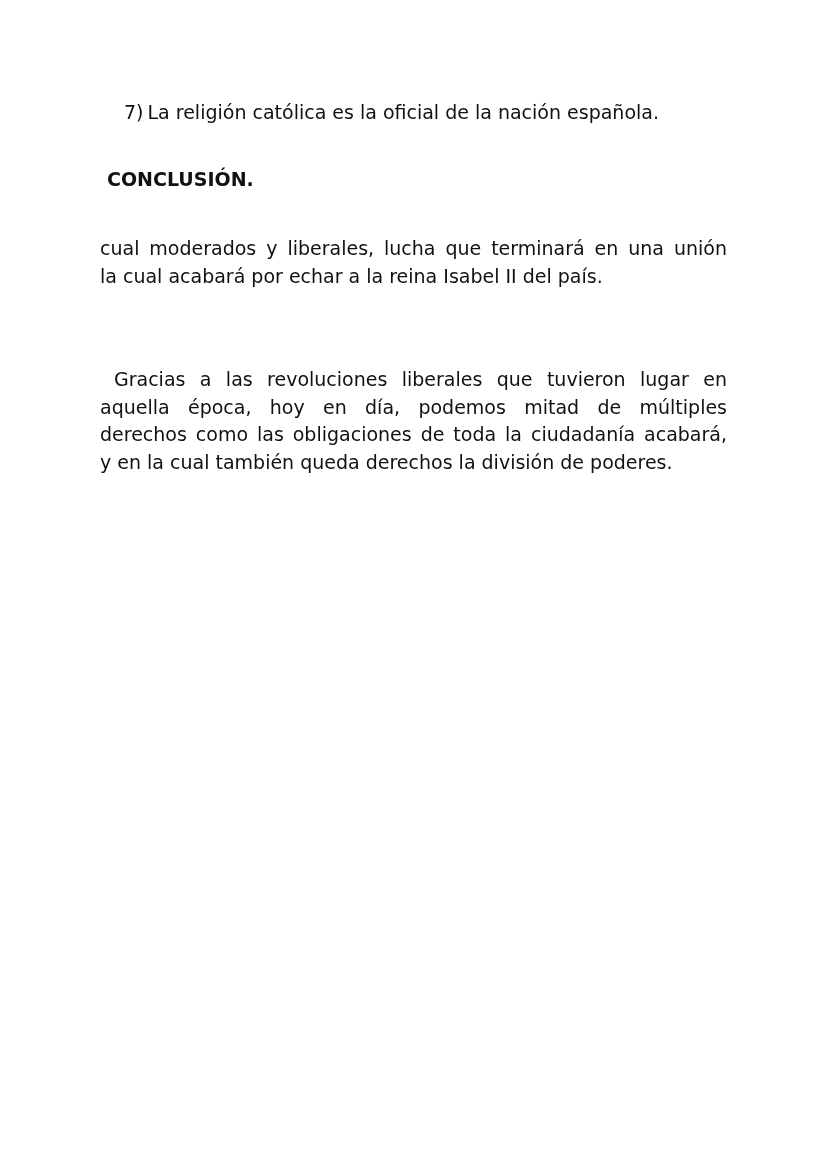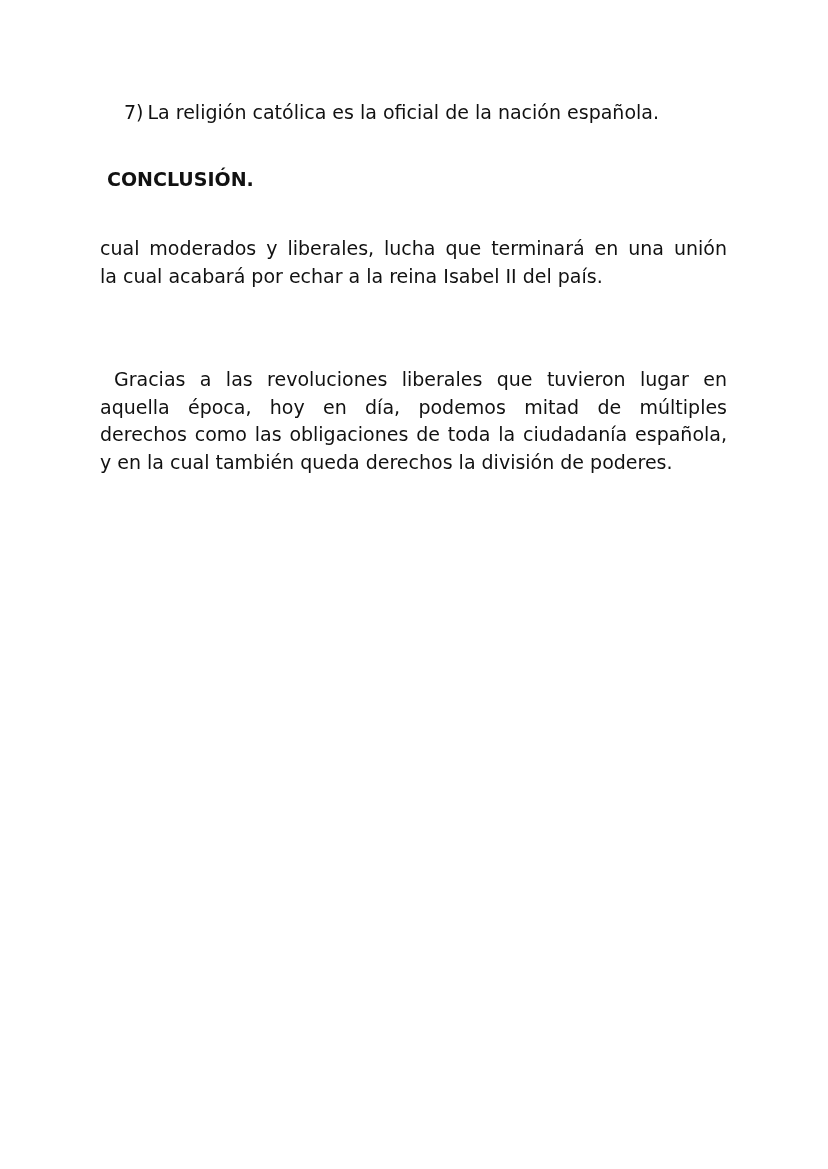--- a/index.html
+++ b/index.html
@@ -29,17 +29,17 @@
   <div class="line heading">CONCLUSIÓN.</div>
 
   <div class="para p1">
     <span class="pl j">cual moderados y liberales, lucha que terminará en una unión</span>
     <span class="pl l">la cual acabará por echar a la reina Isabel II del país.</span>
   </div>
 
   <div class="para p2">
     <span class="pl j" style="padding-left:14px">Gracias a las revoluciones liberales que tuvieron lugar en</span>
     <span class="pl j">aquella época, hoy en día, podemos mitad de múltiples</span>
-    <span class="pl j">derechos como las obligaciones de toda la ciudadanía española,</span>
+    <span class="pl j">derechos como las obligaciones de toda la ciudadanía acabará,</span>
     <span class="pl l">y en la cual también queda derechos la división de poderes.</span>
   </div>
 
 </div>
 
 </body></html>

